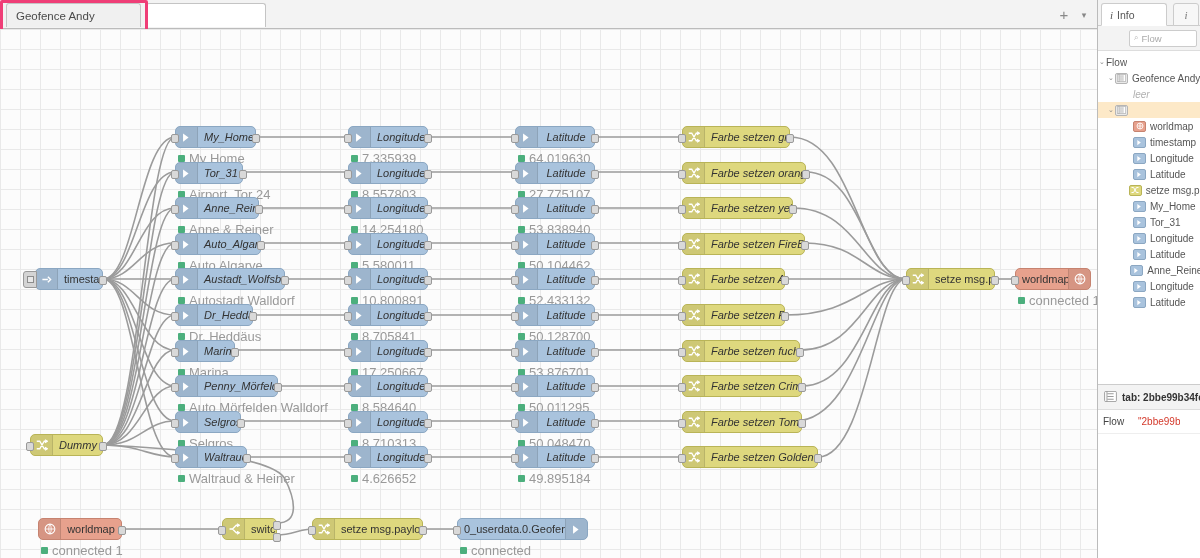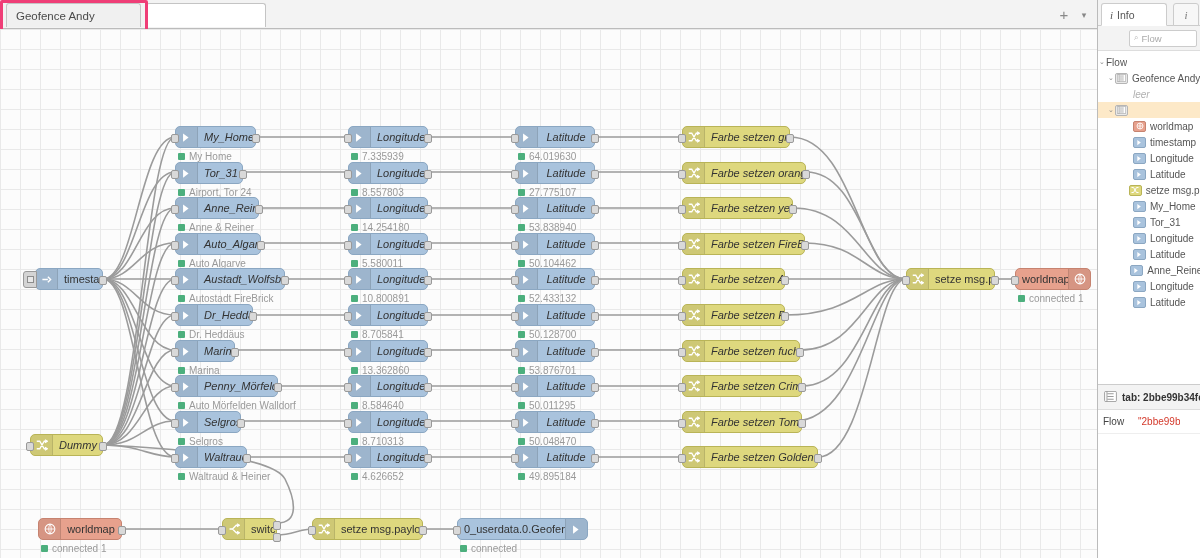--- a/index.html
+++ b/index.html
@@ -104,21 +104,21 @@
     background: #d4d4d4; border: 1px solid #999; border-radius: 3px 0 0 3px;
   }
   .injbtn i {
     display: block; width: 7px; height: 7px; margin: 4px auto 0;
     border: 1px solid #8c8c8c; background: #e8e8e8;
   }
 
   
   .status {
     position: absolute; top: 24px; left: 2px;
-    font-size: 10px; color: #999; white-space: nowrap;
+    font-size: 13px; color: #999; white-space: nowrap;
     display: flex; align-items: center;
   }
   .status .dot {
     width: 7px; height: 7px; background: #4caf7d; margin-right: 4px;
     display: inline-block; border-radius: 1px;
   }
 
   
   #sidebar {
     position: absolute; left: 1097px; top: 0; width: 103px; height: 558px;
@@ -524,21 +524,21 @@
           <div class="nicon">
             <svg width="11" height="11" viewBox="0 0 16 16">
               <path d="M3 2l8 6-8 6z" fill="#fff"></path>
             </svg>
           </div>
           <div class="lbl">Austadt_Wolfsburg</div>
           <div class="port in"></div>
           <div class="port out"></div>
           <div class="status">
             <span class="dot"></span>
-            <span>Autostadt FireBrick</span>
+            <span>Autostadt Walldorf</span>
           </div>
         </div>
         <div class="node blue" style="left: 348px; top: 239px; width: 80px;">
           <div class="nicon">
             <svg width="11" height="11" viewBox="0 0 16 16">
               <path d="M3 2l8 6-8 6z" fill="#fff"></path>
             </svg>
           </div>
           <div class="lbl">Longitude</div>
           <div class="port in"></div>
@@ -644,21 +644,21 @@
           <div class="nicon">
             <svg width="11" height="11" viewBox="0 0 16 16">
               <path d="M3 2l8 6-8 6z" fill="#fff"></path>
             </svg>
           </div>
           <div class="lbl">Longitude</div>
           <div class="port in"></div>
           <div class="port out"></div>
           <div class="status">
             <span class="dot"></span>
-            <span>13.362860</span>
+            <span>17.250667</span>
           </div>
         </div>
         <div class="node blue" style="left: 515px; top: 311px; width: 80px;">
           <div class="nicon">
             <svg width="11" height="11" viewBox="0 0 16 16">
               <path d="M3 2l8 6-8 6z" fill="#fff"></path>
             </svg>
           </div>
           <div class="lbl">Latitude</div>
           <div class="port in"></div>

